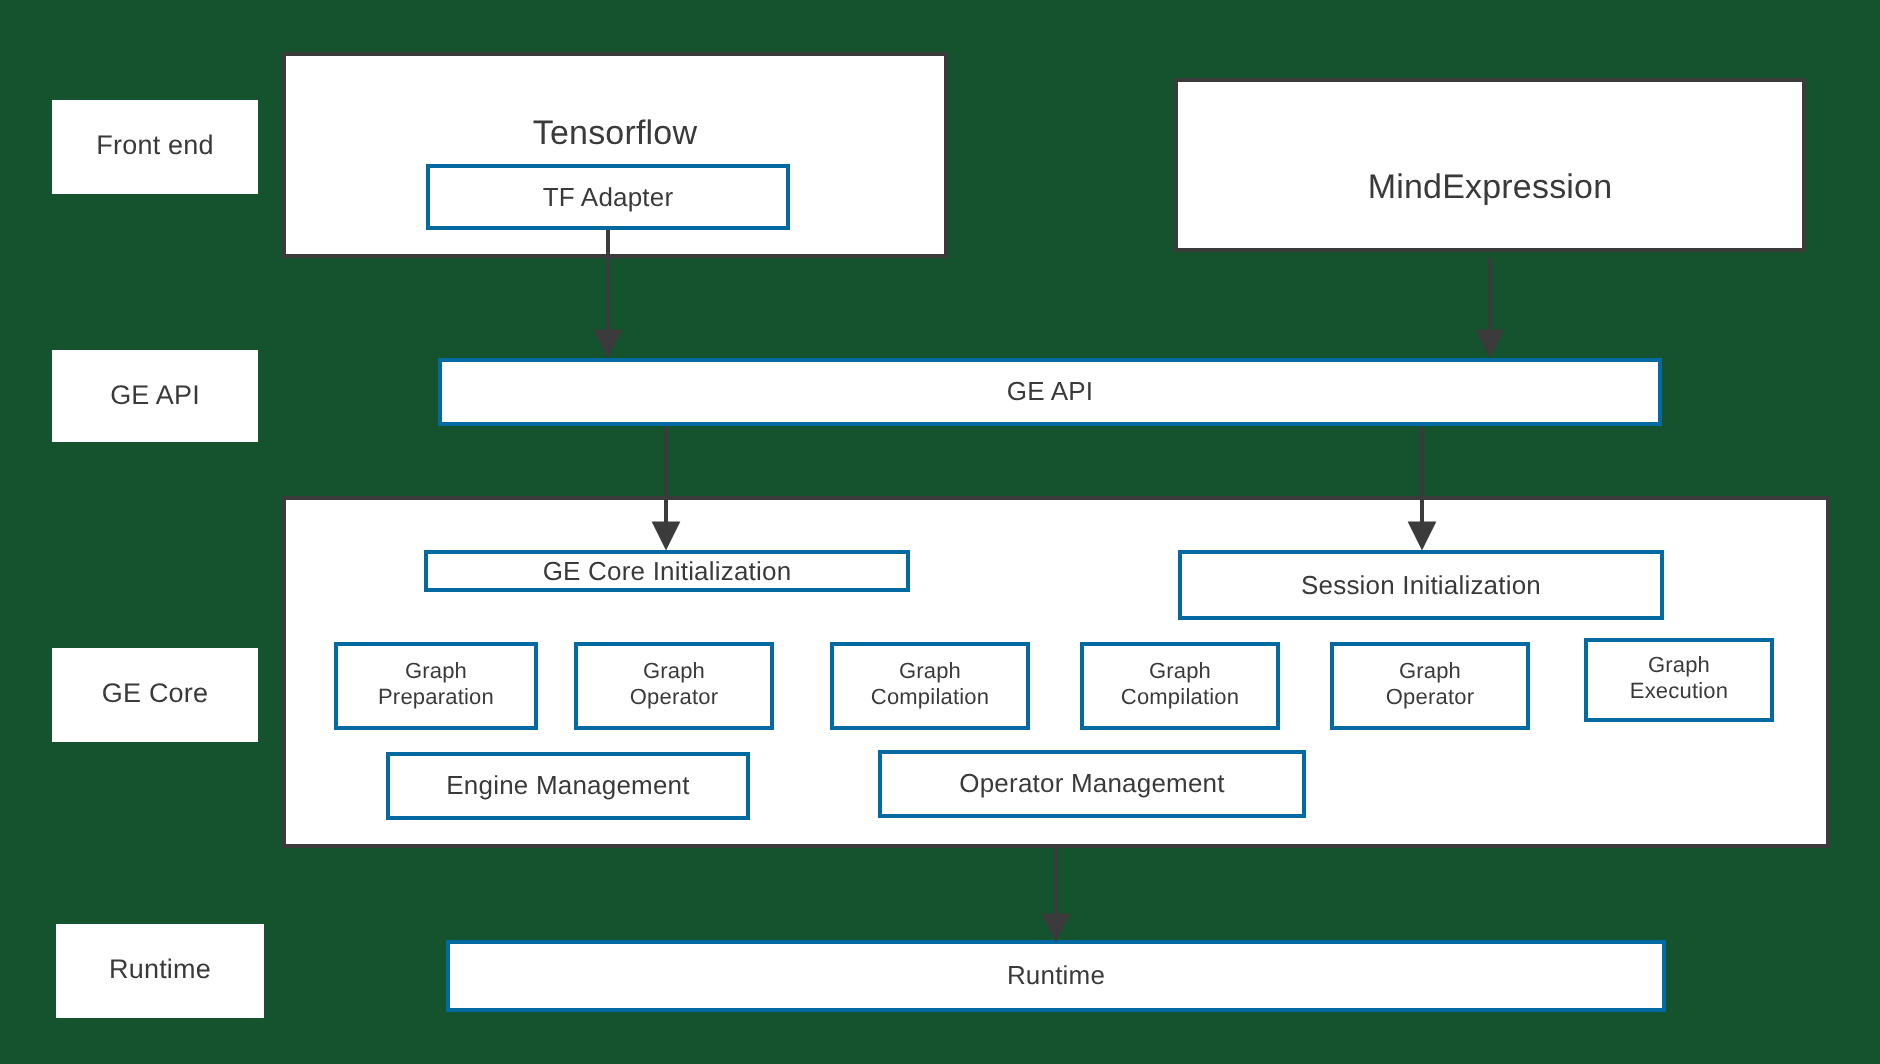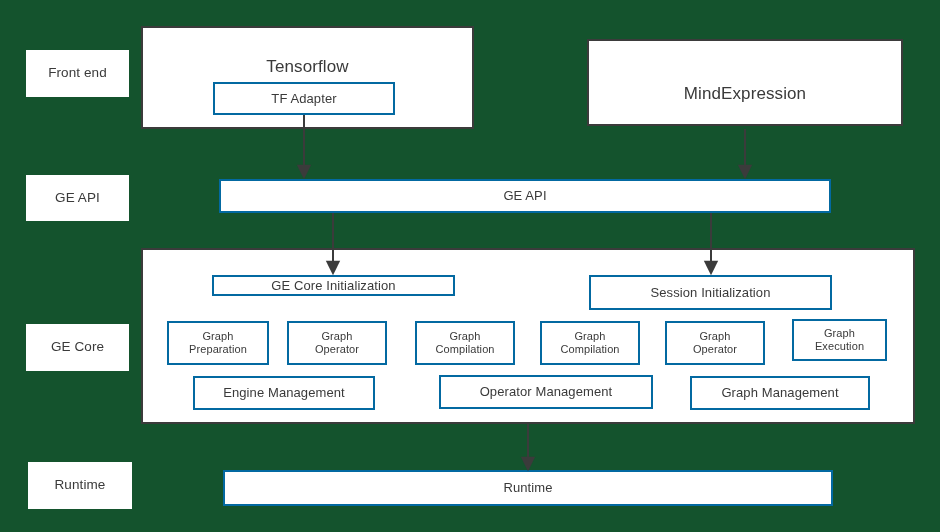--- a/index.html
+++ b/index.html
@@ -149,23 +149,20 @@
       <span>Execution</span>
     </span>
   </div>
 
   <div class="box" style="left:193px; top:376px; width:182px; height:34px;">
     <span>Engine Management</span>
   </div>
   <div class="box" style="left:439px; top:375px; width:214px; height:34px;">
     <span>Operator Management</span>
   </div>
-  <div class="box" style="left:690px; top:376px; width:180px; height:34px;">
-    <span>Graph Management</span>
-  </div>
 
   <div class="box wide-box" style="left:223px; top:470px; width:610px; height:36px;">
     <span>Runtime</span>
   </div>
 
   <svg class="arrows" viewBox="0 0 940 532">
     <defs>
       <marker id="ah" markerWidth="9" markerHeight="9" refX="4.2" refY="4.2" orient="auto" markerUnits="strokeWidth">
         <path d="M0.6,0.6 L7.8,4.2 L0.6,7.8 z" fill="#3b3b3b"></path>
       </marker>

